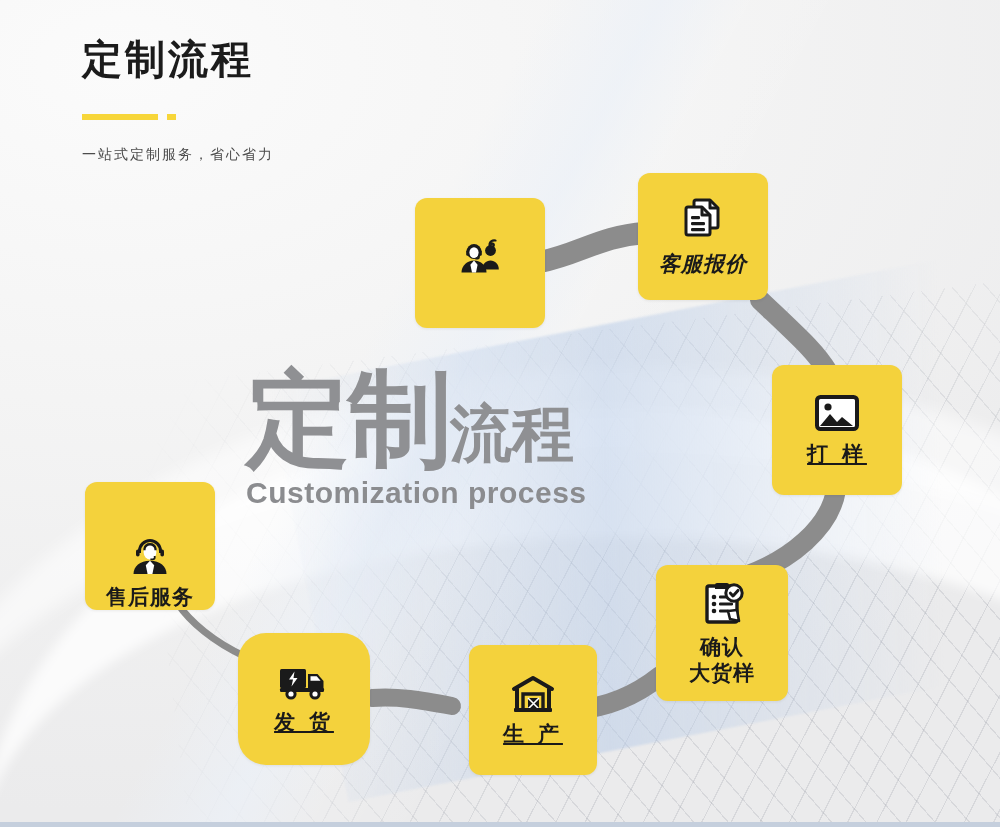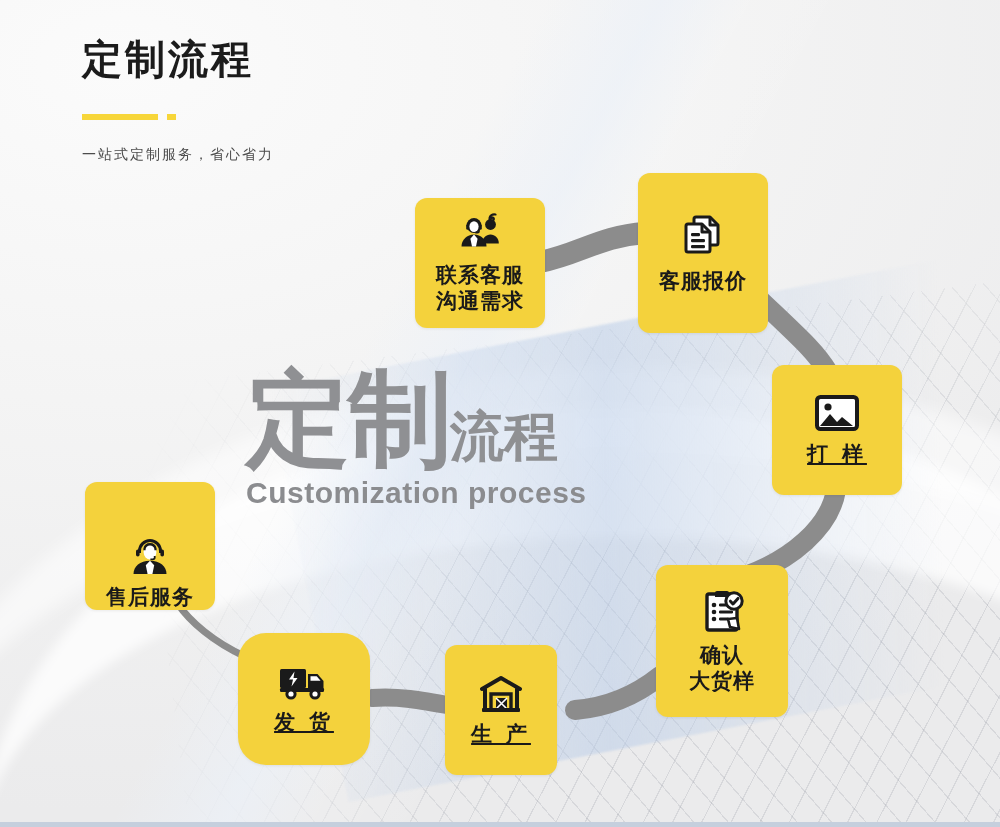--- a/index.html
+++ b/index.html
@@ -115,21 +115,21 @@
     user-select: none;
   }
   .wm-cn {
     font-size: 104px;
     font-weight: 800;
     color: #8f9093;
     line-height: .92;
     letter-spacing: -2px;
     white-space: nowrap;
   }
-  .wm-cn .small { font-size: 54px; letter-spacing: 0; text-align: center; }
+  .wm-cn .small { font-size: 62px; letter-spacing: 0; text-align: center; }
   .wm-en {
     margin-top: 8px;
     font-size: 30px;
     font-weight: 700;
     color: #8b8c8f;
     letter-spacing: .5px;
     white-space: nowrap;
   }
 
   
@@ -162,24 +162,24 @@
     font-size: 21px;
     font-weight: 700;
     letter-spacing: 1px;
     line-height: 1.26;
     text-align: center;
     white-space: pre-line;
   }
   .step.wide .label { letter-spacing: 4px; text-decoration: underline; }
 
   .s1 { left: 415px; top: 198px; width: 130px; height: 130px; }
-  .s2 { left: 638px; top: 173px; width: 130px; height: 160px; }
+  .s2 { left: 638px; top: 173px; width: 130px; height: 127px; font-style: italic; }
   .s3 { left: 772px; top: 365px; width: 130px; height: 130px; }
-  .s4 { left: 656px; top: 565px; width: 132px; height: 152px; }
-  .s5 { left: 445px; top: 645px; width: 112px; height: 130px; }
+  .s4 { left: 656px; top: 565px; width: 132px; height: 136px; }
+  .s5 { left: 469px; top: 645px; width: 128px; height: 130px; }
   .s6 { left: 238px; top: 633px; width: 132px; height: 132px; border-radius: 28px; }
   .s7 { left:  85px; top: 482px; width: 130px; height: 128px; justify-content: flex-end; }
 </style>
 </head>
 <body>
 
 <div class="stage">
 
   <div class="bg-base"></div>
   <div class="bg-mesh"></div>
@@ -231,22 +231,20 @@
           <path d="M13.6 13.2a6.8 6.8 0 0 1 12.8 0v3.4h-1.7v-2.9a5.1 5.1 0 0 0-9.4 0v2.9h-1.7z" fill="#1a1a1a"></path>
           <ellipse cx="20" cy="14.6" rx="4.6" ry="5.4" fill="#ffffff"></ellipse>
           <rect x="12.2" y="12.2" width="2.8" height="5.6" rx="1.4"></rect>
           <rect x="25" y="12.2" width="2.8" height="5.6" rx="1.4"></rect>
           <path d="M25.8 17.4v2c0 1.2-1 2-2.1 2h-2.4v-1.6h2.4c.3 0 .5-.2.5-.5v-1.9z"></path>
           <path d="M7.5 34.5c0-7 5.6-12 12.5-12s12.5 5 12.5 12z"></path>
           <path d="M20 22.6l-3.6 4.2 1.6 7.7h4l1.6-7.7z" fill="#ffffff"></path>
         </g>
       </svg>
     </span>
-    <span class="label">联系客服
-沟通需求</span>
   </div>
 
   <div class="step s2">
     <span class="icon">
       <svg width="48" height="48" viewBox="0 0 48 48">
         <g fill="none" stroke="#1a1a1a" stroke-width="3" stroke-linejoin="round">
           <path d="M17 5h14l8 8v18a2 2 0 0 1-2 2H17a2 2 0 0 1-2-2V7a2 2 0 0 1 2-2z" fill="#ffffff"></path>
           <path d="M31 5v8h8"></path>
         </g>
         <g fill="none" stroke="#1a1a1a" stroke-width="3" stroke-linejoin="round">

